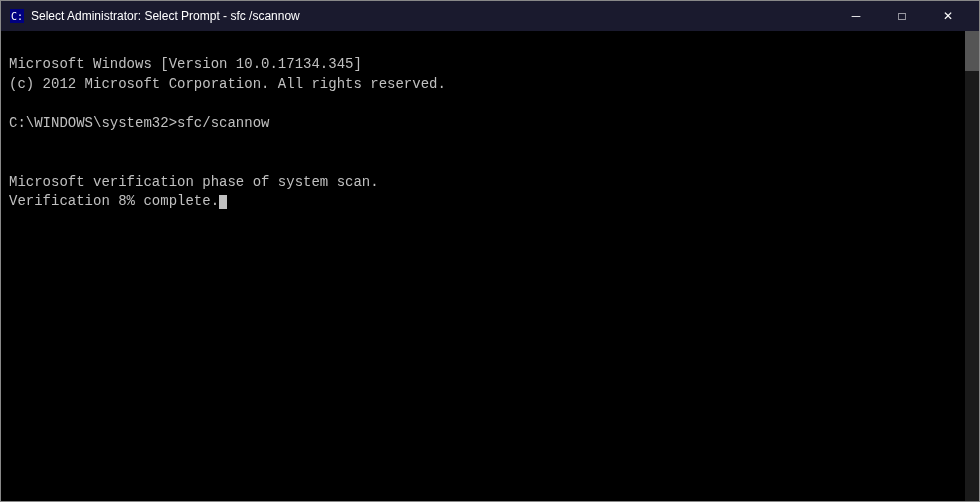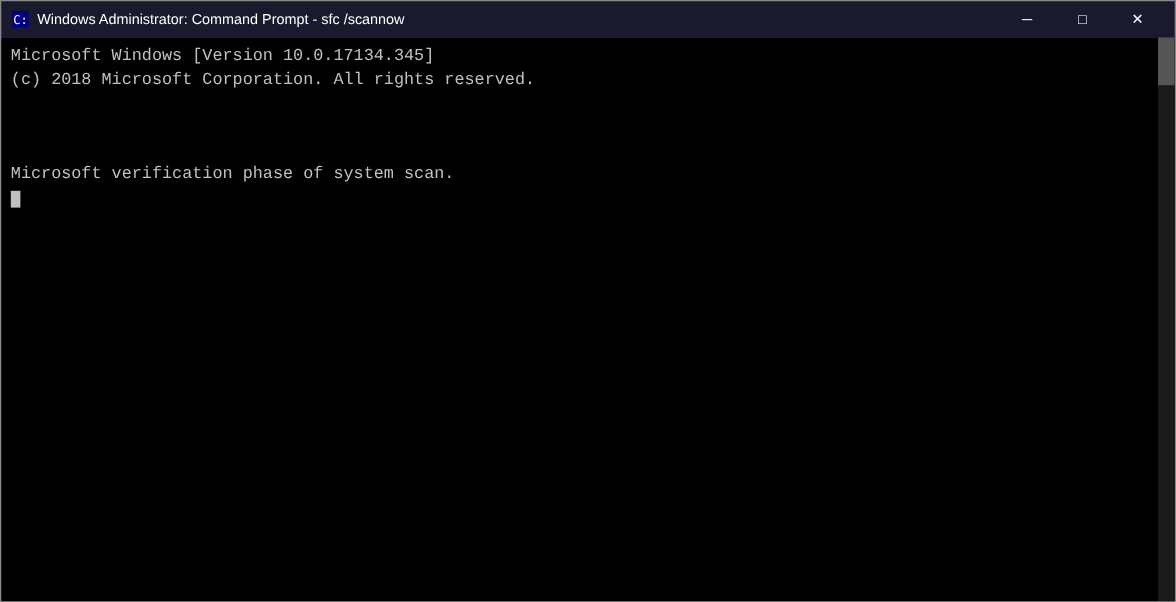--- a/index.html
+++ b/index.html
@@ -77,21 +77,21 @@
       transition: background 0.1s;
     }
 
     .terminal-body {
       flex: 1;
       background: #000000;
       color: #c0c0c0;
       font-family: 'Courier New', Consolas, monospace;
       font-size: 14px;
       line-height: 1.4;
-      padding: 7px 8px;
+      padding: 24px 8px;
       overflow: hidden;
       position: relative;
     }
 
     .terminal-line {
       white-space: pre;
       color: #c0c0c0;
     }
 
     .terminal-line.empty {
@@ -135,34 +135,35 @@
 
 <div class="window">
 
   <div class="title-bar">
     <div class="title-bar-icon">
       <svg viewBox="0 0 14 14" fill="none" xmlns="http://www.w3.org/2000/svg">
         <rect width="14" height="14" fill="#000080"></rect>
         <text x="1" y="11" font-size="10" fill="white" font-family="monospace">C:</text>
       </svg>
     </div>
-    <span class="title-bar-text">Windows Administrator: Command Prompt - sfc /scannow</span>
+    <span class="title-bar-text">Select Administrator: Select Prompt - sfc /scannow</span>
     <div class="title-bar-controls">
       <button class="title-bar-btn">─</button>
       <button class="title-bar-btn">□</button>
       <button class="title-bar-btn close-btn">✕</button>
     </div>
   </div>
 
   <div class="terminal-body">
     <div class="terminal-line">Microsoft Windows [Version 10.0.17134.345]</div>
-    <div class="terminal-line">(c) 2018 Microsoft Corporation. All rights reserved.</div>
+    <div class="terminal-line">(c) 2012 Microsoft Corporation. All rights reserved.</div>
     <div class="terminal-line empty"></div>
+    <div class="terminal-line">C:\WINDOWS\system32&gt;sfc/scannow</div>
     <div class="terminal-line empty"></div>
     <div class="terminal-line empty"></div>
     <div class="terminal-line">Microsoft verification phase of system scan.</div>
-    <div class="terminal-line"><span class="cursor"></span></div>
+    <div class="terminal-line"><span>Verification 8% complete.</span><span class="cursor"></span></div>
 
     <div class="scrollbar">
       <div class="scrollbar-thumb"></div>
     </div>
   </div>
 </div>
 
 </body></html>

